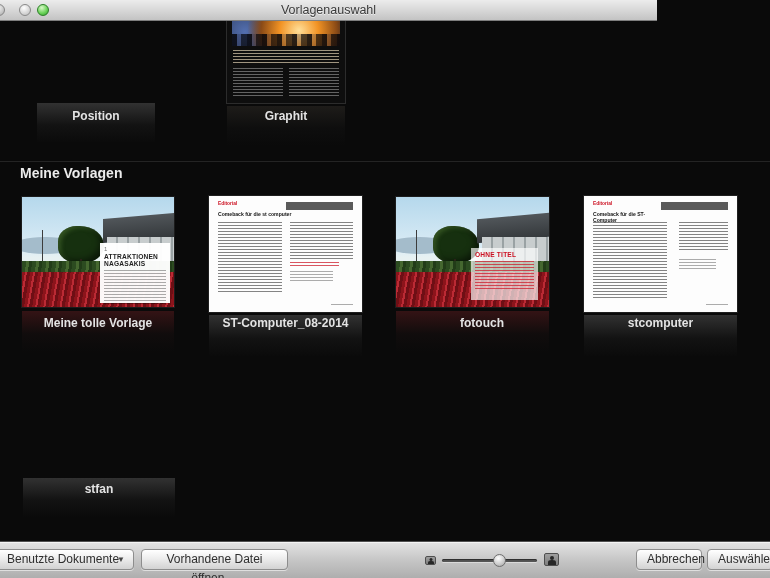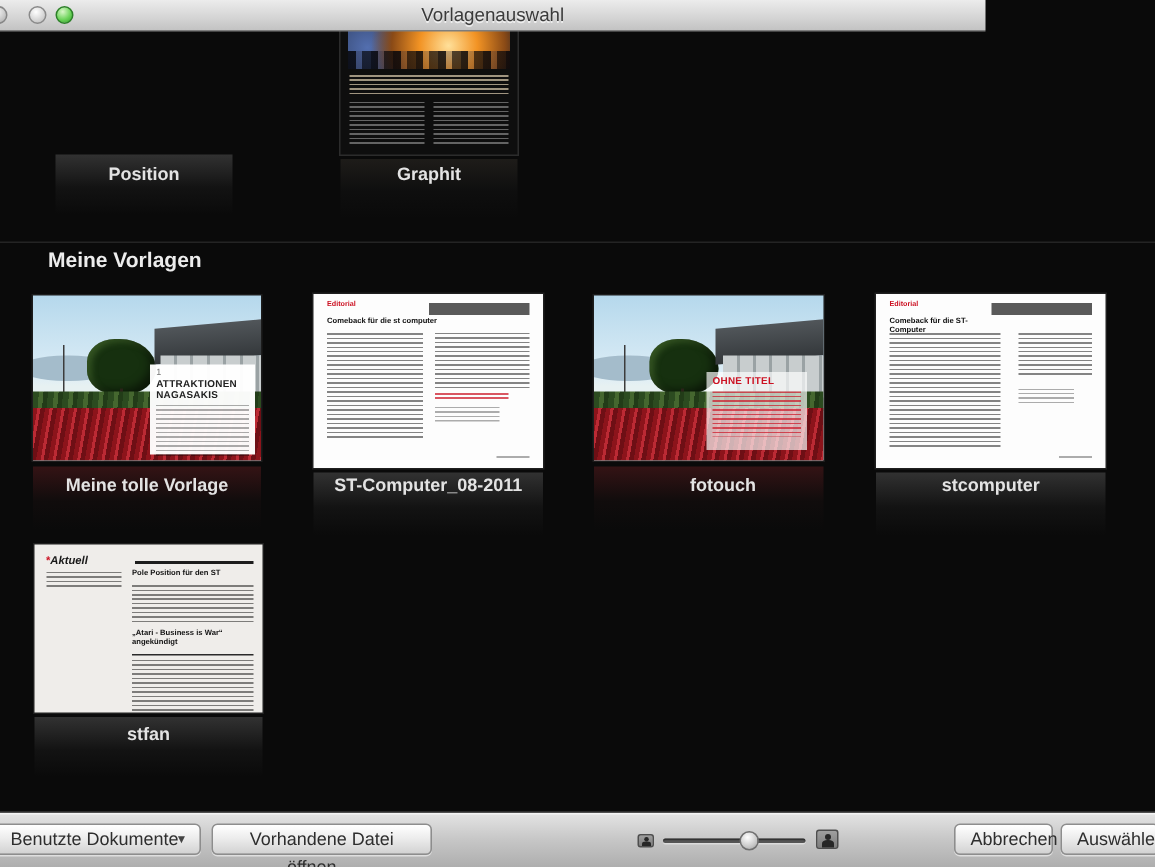--- a/index.html
+++ b/index.html
@@ -11,21 +11,21 @@
             background:linear-gradient(#ececec,#d6d6d6 55%,#c3c3c3);
             border-bottom:1px solid #7e7e7e;z-index:30;}
   .title{position:absolute;left:0;right:0;top:3px;text-align:center;
          font-size:12.5px;color:#3a3a3a;text-shadow:0 1px 0 rgba(255,255,255,.65);}
   .tl{position:absolute;top:4px;width:12px;height:12px;border-radius:50%;box-sizing:border-box;}
   .tl.cut{left:-7px;background:radial-gradient(circle at 40% 30%,#f5f5f5,#a9a9a9);border:1px solid #868686;}
   .tl.gray{left:19px;background:radial-gradient(circle at 40% 30%,#ffffff,#b9b9b9);border:1px solid #8a8a8a;}
   .tl.green{left:37px;background:radial-gradient(circle at 38% 28%,#d9f7c8,#6ed45c 55%,#2f9e2a);border:1px solid #2c7f28;}
   
   .divider{position:absolute;left:0;top:161px;width:770px;height:1px;background:#242424;}
-  .section-header{position:absolute;left:20px;top:165px;font-size:14px;font-weight:700;color:#ececec;margin-left:12px;}
+  .section-header{position:absolute;left:20px;top:165px;font-size:14px;font-weight:700;color:#ececec;}
   
   .thumb{position:absolute;box-sizing:border-box;overflow:hidden;cursor:pointer;}
   .card-label{position:absolute;font-size:12px;font-weight:700;color:#e3e3e3;
               text-align:center;z-index:5;}
   .reflection{position:absolute;z-index:1;}
   .refl-page{background:linear-gradient(to bottom,rgba(190,190,190,.22),rgba(160,160,160,.06) 55%,transparent);}
   .refl-photo{background:linear-gradient(to bottom,rgba(150,40,45,.30),rgba(90,40,40,.08) 55%,transparent);}
   .refl-dark{background:linear-gradient(to bottom,rgba(120,110,95,.18),rgba(90,90,90,.05) 55%,transparent);}
   
   .lines{background:repeating-linear-gradient(to bottom,rgba(0,0,0,.48) 0 1px,transparent 1px 3px);}
@@ -182,21 +182,21 @@
     <div class="st-tag">Editorial</div>
     <div class="st-bar"></div>
     <div class="st-heading">Comeback für die st computer</div>
     <div class="st-col lines" style="left:6%;top:22%;width:42%;height:62%;"></div>
     <div class="st-col lines" style="left:53%;top:22%;width:41%;height:32%;"></div>
     <div class="st-red-snip lines-red" style="left:53%;top:57%;width:32%;"></div>
     <div class="st-col lines-soft" style="left:53%;top:65%;width:28%;height:8%;"></div>
     <div class="st-foot lines-soft"></div>
   </div>
   <div class="reflection refl-page" style="left:209px;top:315px;width:153px;height:42px;"></div>
-  <div class="card-label" style="left:209px;top:316px;width:153px;">ST-Computer_08-2011</div>
+  <div class="card-label" style="left:209px;top:316px;width:153px;">ST-Computer_08-2014</div>
 
   <div class="thumb photo-naga thumb-fotouch">
     <div class="naga-hill"></div>
     <div class="naga-lamp"></div>
     <div class="naga-tree"></div>
     <div class="naga-trunk"></div>
     <div class="naga-roof"></div>
     <div class="naga-wall"></div>
     <div class="naga-hedge"></div>
     <div class="naga-flowers"></div>
@@ -213,33 +213,20 @@
     <div class="st-bar"></div>
     <div class="st-heading">Comeback für die ST-Computer</div>
     <div class="st-col lines" style="left:6%;top:22%;width:48%;height:66%;"></div>
     <div class="st-col lines" style="left:62%;top:22%;width:32%;height:26%;"></div>
     <div class="st-col lines-soft" style="left:62%;top:54%;width:24%;height:10%;"></div>
     <div class="st-foot lines-soft"></div>
   </div>
   <div class="reflection refl-page" style="left:584px;top:315px;width:153px;height:42px;"></div>
   <div class="card-label" style="left:584px;top:316px;width:153px;">stcomputer</div>
 
-  <div class="thumb page-stfan">
-    <div class="stfan-tag"><span class="ast">*</span><span>Aktuell</span></div>
-    <div class="stfan-rule"></div>
-    <div class="stfan-left lines"></div>
-    <div class="stfan-col">
-      <div class="stfan-h">Pole Position für den ST</div>
-      <div class="stfan-lines1 lines"></div>
-      <div class="stfan-h2wrap">
-          <div class="stfan-h">„Atari - Business is War“ angekündigt</div>
-        </div>
-      <div class="stfan-lines2 lines"></div>
-    </div>
-  </div>
   <div class="reflection refl-page" style="left:23px;top:478px;width:152px;height:40px;"></div>
   <div class="card-label" style="left:23px;top:482px;width:152px;">stfan</div>
 
   <div class="bottombar">
     <div class="btn btn-used">
       <span>Benutzte Dokumente</span>
       <span class="arrow">▼</span>
     </div>
     <div class="btn btn-open">
       <span>Vorhandene Datei öffnen ...</span>

